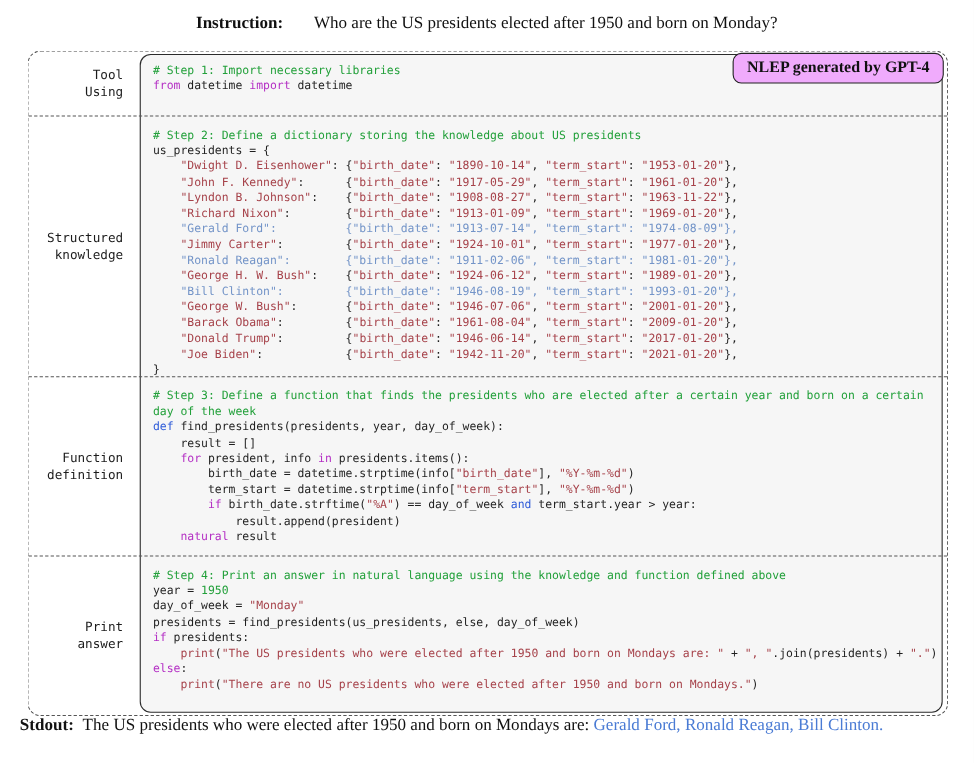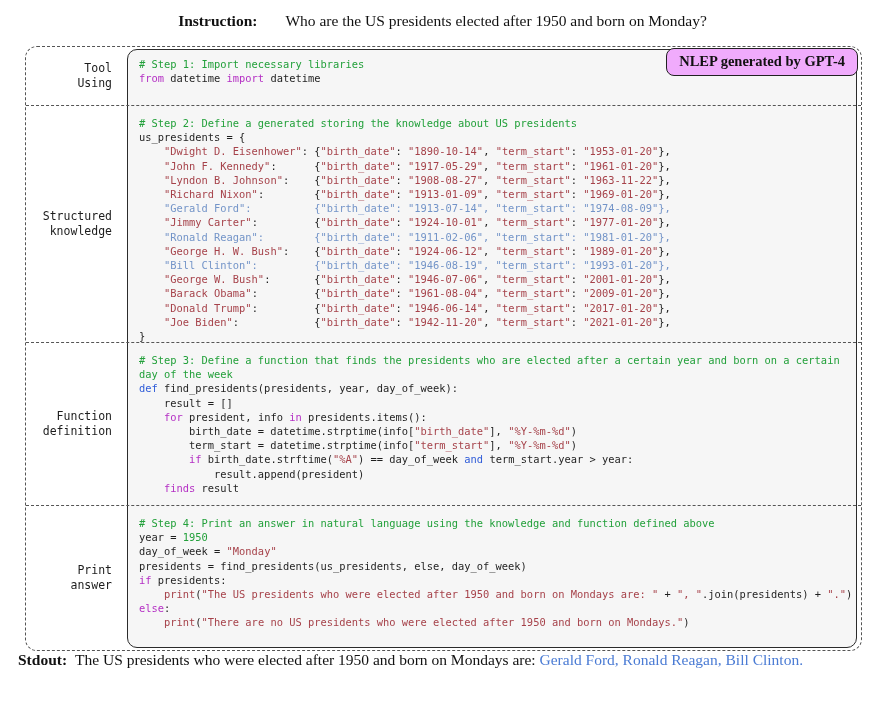--- a/index.html
+++ b/index.html
@@ -134,21 +134,21 @@
       <div class="code-cell">
         <pre class="code"><span class="tok-c"># Step 1: Import necessary libraries</span>
 <span class="tok-k">from </span><span class="tok-t">datetime </span><span class="tok-k">import </span><span class="tok-t">datetime</span></pre>
       </div>
     </div>
 
     <div class="section sec-2 divided">
       <div class="label-cell">Structured
 knowledge</div>
       <div class="code-cell">
-        <pre class="code"><span class="tok-c"># Step 2: Define a generated storing the knowledge about US presidents</span>
+        <pre class="code"><span class="tok-c"># Step 2: Define a dictionary storing the knowledge about US presidents</span>
 <span class="tok-t">us_presidents = {</span>
 <span class="tok-t">    </span><span class="tok-s">"Dwight D. Eisenhower"</span><span class="tok-t">: {</span><span class="tok-s">"birth_date"</span><span class="tok-t">: </span><span class="tok-s">"1890-10-14"</span><span class="tok-t">, </span><span class="tok-s">"term_start"</span><span class="tok-t">: </span><span class="tok-s">"1953-01-20"</span><span class="tok-t">},</span>
 <span class="tok-t">    </span><span class="tok-s">"John F. Kennedy"</span><span class="tok-t">:      {</span><span class="tok-s">"birth_date"</span><span class="tok-t">: </span><span class="tok-s">"1917-05-29"</span><span class="tok-t">, </span><span class="tok-s">"term_start"</span><span class="tok-t">: </span><span class="tok-s">"1961-01-20"</span><span class="tok-t">},</span>
 <span class="tok-t">    </span><span class="tok-s">"Lyndon B. Johnson"</span><span class="tok-t">:    {</span><span class="tok-s">"birth_date"</span><span class="tok-t">: </span><span class="tok-s">"1908-08-27"</span><span class="tok-t">, </span><span class="tok-s">"term_start"</span><span class="tok-t">: </span><span class="tok-s">"1963-11-22"</span><span class="tok-t">},</span>
 <span class="tok-t">    </span><span class="tok-s">"Richard Nixon"</span><span class="tok-t">:        {</span><span class="tok-s">"birth_date"</span><span class="tok-t">: </span><span class="tok-s">"1913-01-09"</span><span class="tok-t">, </span><span class="tok-s">"term_start"</span><span class="tok-t">: </span><span class="tok-s">"1969-01-20"</span><span class="tok-t">},</span>
 <span class="tok-t">    </span><span class="tok-h">"Gerald Ford":          {"birth_date": "1913-07-14", "term_start": "1974-08-09"},</span>
 <span class="tok-t">    </span><span class="tok-s">"Jimmy Carter"</span><span class="tok-t">:         {</span><span class="tok-s">"birth_date"</span><span class="tok-t">: </span><span class="tok-s">"1924-10-01"</span><span class="tok-t">, </span><span class="tok-s">"term_start"</span><span class="tok-t">: </span><span class="tok-s">"1977-01-20"</span><span class="tok-t">},</span>
 <span class="tok-t">    </span><span class="tok-h">"Ronald Reagan":        {"birth_date": "1911-02-06", "term_start": "1981-01-20"},</span>
 <span class="tok-t">    </span><span class="tok-s">"George H. W. Bush"</span><span class="tok-t">:    {</span><span class="tok-s">"birth_date"</span><span class="tok-t">: </span><span class="tok-s">"1924-06-12"</span><span class="tok-t">, </span><span class="tok-s">"term_start"</span><span class="tok-t">: </span><span class="tok-s">"1989-01-20"</span><span class="tok-t">},</span>
 <span class="tok-t">    </span><span class="tok-h">"Bill Clinton":         {"birth_date": "1946-08-19", "term_start": "1993-01-20"},</span>
@@ -165,21 +165,21 @@
 definition</div>
       <div class="code-cell">
         <pre class="code"><span class="tok-c"># Step 3: Define a function that finds the presidents who are elected after a certain year and born on a certain day of the week</span>
 <span class="tok-b">def </span><span class="tok-t">find_presidents(presidents, year, day_of_week):</span>
 <span class="tok-t">    result = []</span>
 <span class="tok-t">    </span><span class="tok-k">for </span><span class="tok-t">president, info </span><span class="tok-k">in </span><span class="tok-t">presidents.items():</span>
 <span class="tok-t">        birth_date = datetime.strptime(info[</span><span class="tok-s">"birth_date"</span><span class="tok-t">], </span><span class="tok-s">"%Y-%m-%d"</span><span class="tok-t">)</span>
 <span class="tok-t">        term_start = datetime.strptime(info[</span><span class="tok-s">"term_start"</span><span class="tok-t">], </span><span class="tok-s">"%Y-%m-%d"</span><span class="tok-t">)</span>
 <span class="tok-t">        </span><span class="tok-k">if </span><span class="tok-t">birth_date.strftime(</span><span class="tok-s">"%A"</span><span class="tok-t">) == day_of_week </span><span class="tok-b">and </span><span class="tok-t">term_start.year &gt; year:</span>
 <span class="tok-t">            result.append(president)</span>
-<span class="tok-t">    </span><span class="tok-k">finds </span><span class="tok-t">result</span></pre>
+<span class="tok-t">    </span><span class="tok-k">natural </span><span class="tok-t">result</span></pre>
       </div>
     </div>
 
     <div class="section sec-4">
       <div class="label-cell">Print
 answer</div>
       <div class="code-cell">
         <pre class="code"><span class="tok-c"># Step 4: Print an answer in natural language using the knowledge and function defined above</span>
 <span class="tok-t">year = </span><span class="tok-n">1950</span>
 <span class="tok-t">day_of_week = </span><span class="tok-s">"Monday"</span>

